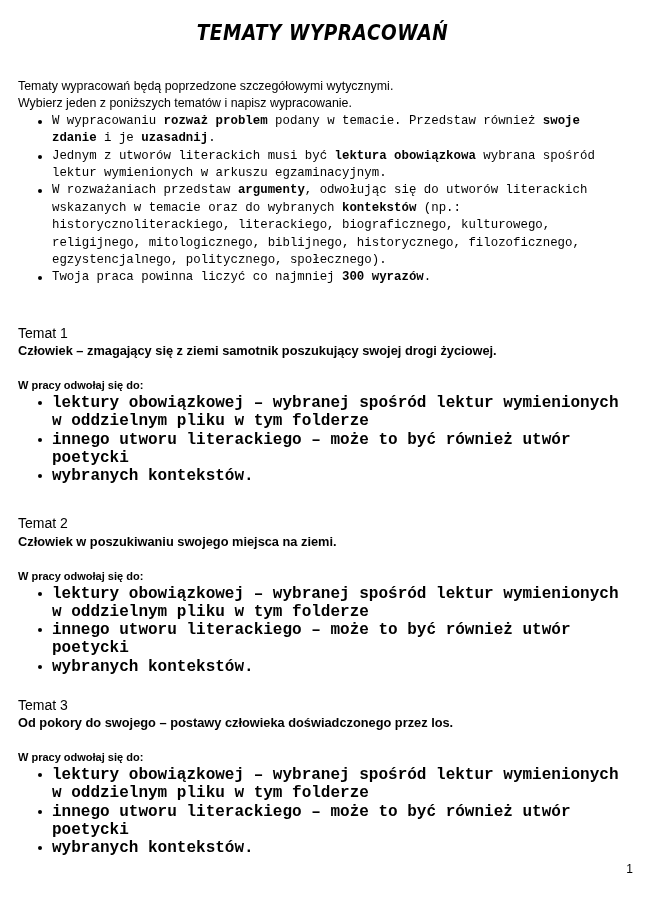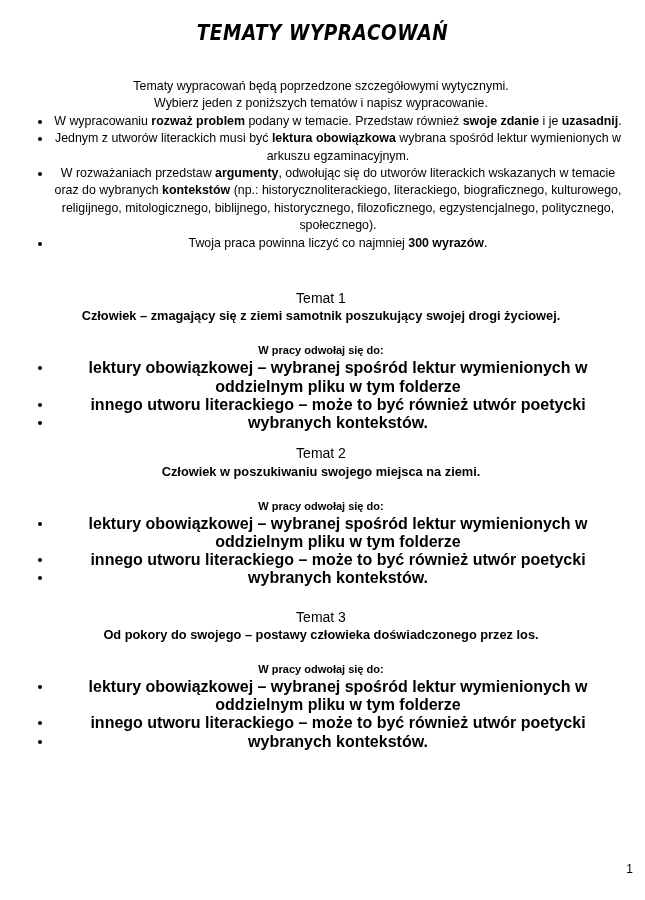--- a/index.html
+++ b/index.html
@@ -37,41 +37,41 @@
     padding-top: 16px;
     transform: scaleX(0.88);
     transform-origin: center top;
   }
 
   
   .body-block {
     padding: 0 14px 0 11px;
     font-size: 12.4px;
     line-height: 17.2px;
-    text-align: center;
   }
 
   .intro {
     margin-top: 34px;
   }
   .intro p {
     margin: 0;
     line-height: 17.4px;
   }
 
   ul.bullets {
     list-style: none;
     margin: 0;
     padding: 0;
   }
   ul.bullets > li {
     position: relative;
     padding-left: 34px;
     margin: 0;
     line-height: 17.4px;
+    font-family: Liberation Mono, monospace;
   }
   ul.bullets > li::before {
     content: "";
     position: absolute;
     left: 20px;
     top: 7px;
     width: 4px;
     height: 4px;
     border-radius: 50%;
     background: #000;
@@ -111,21 +111,21 @@
     line-height: 18.2px;
   }
   .topic ul.bullets > li::before {
     top: 7px;
   }
 
   .spacer-sm { height: 16px; }
 
   
   #topic-1 { margin-top: 38px; }
-  #topic-2 { margin-top: 13px; }
+  #topic-2 { margin-top: 30px; }
   #topic-3 { margin-top: 21px; }
 
   
   .page-number {
     position: absolute;
     right: 12px;
     bottom: 25px;
     font-size: 12px;
     line-height: 1;
     font-family: "Liberation Sans", sans-serif;

